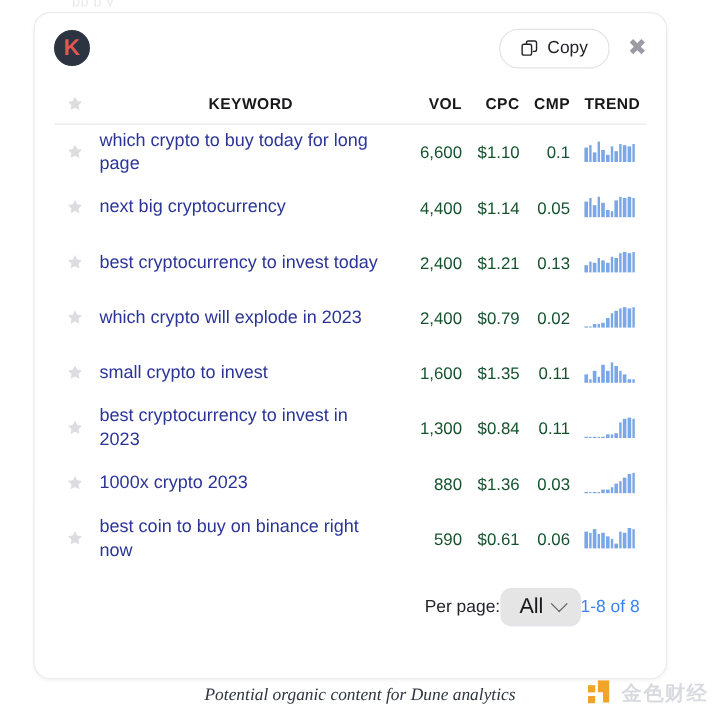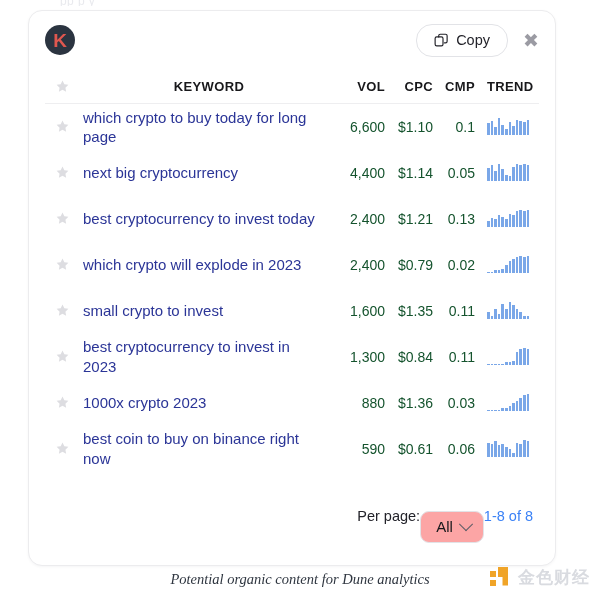--- a/index.html
+++ b/index.html
@@ -109,22 +109,22 @@
   
   .card-foot{
     display:flex;align-items:center;justify-content:flex-end;
     padding:18px 22px 0 0;
     font-size:14.5px;color:#23232a;
   }
   .perpage-label{color:#23232a;}
   .select{
     display:inline-flex;align-items:center;gap:8px;
     height:30px;padding:0 12px 0 15px;
-    border:1px solid #e2e3e7;border-radius:9px;background:#fca5a5;
-    font-size:15px;color:#18181b;cursor:pointer;margin-top:21px;
+    border:1px solid #e2e3e7;border-radius:9px;background:#e5e5e5;
+    font-size:18px;color:#18181b;cursor:pointer;
   }
   .chev{width:9px;height:9px;border-right:1.6px solid #5c5c66;border-bottom:1.6px solid #5c5c66;
         transform:rotate(45deg) translate(-2px,-2px);}
   .range{color:#3b82f6;font-size:14.5px;}
 
   
   .caption{
     position:absolute;left:0;top:571px;width:600px;
     text-align:center;
     font-family:"Liberation Serif","DejaVu Serif",serif;

